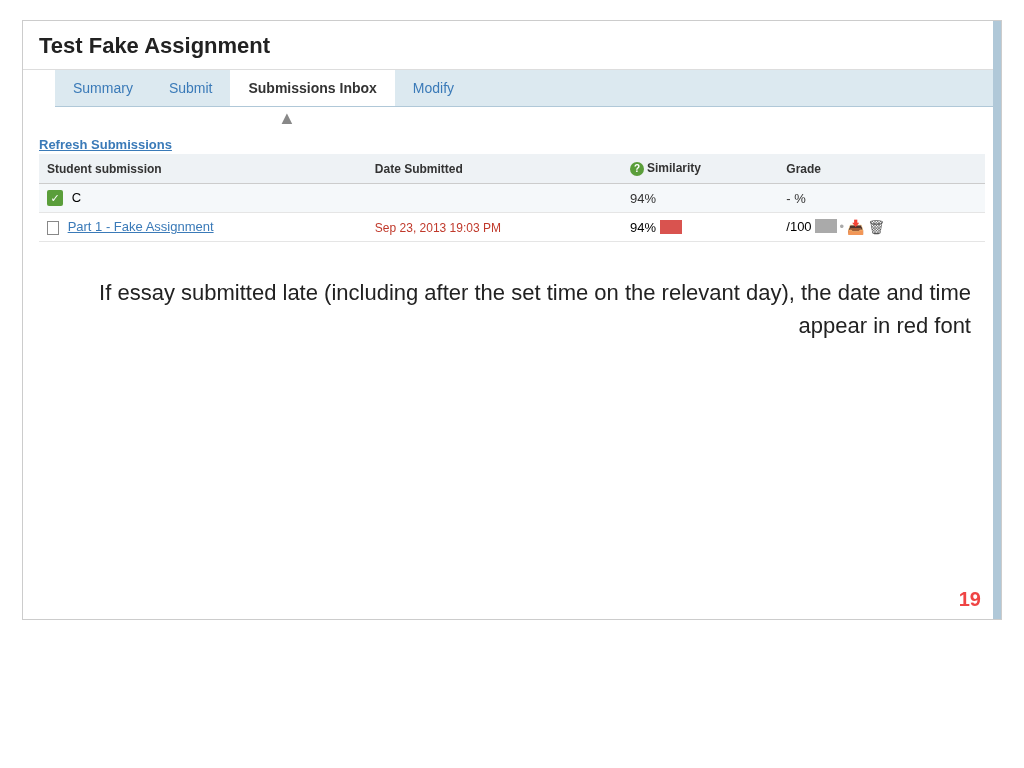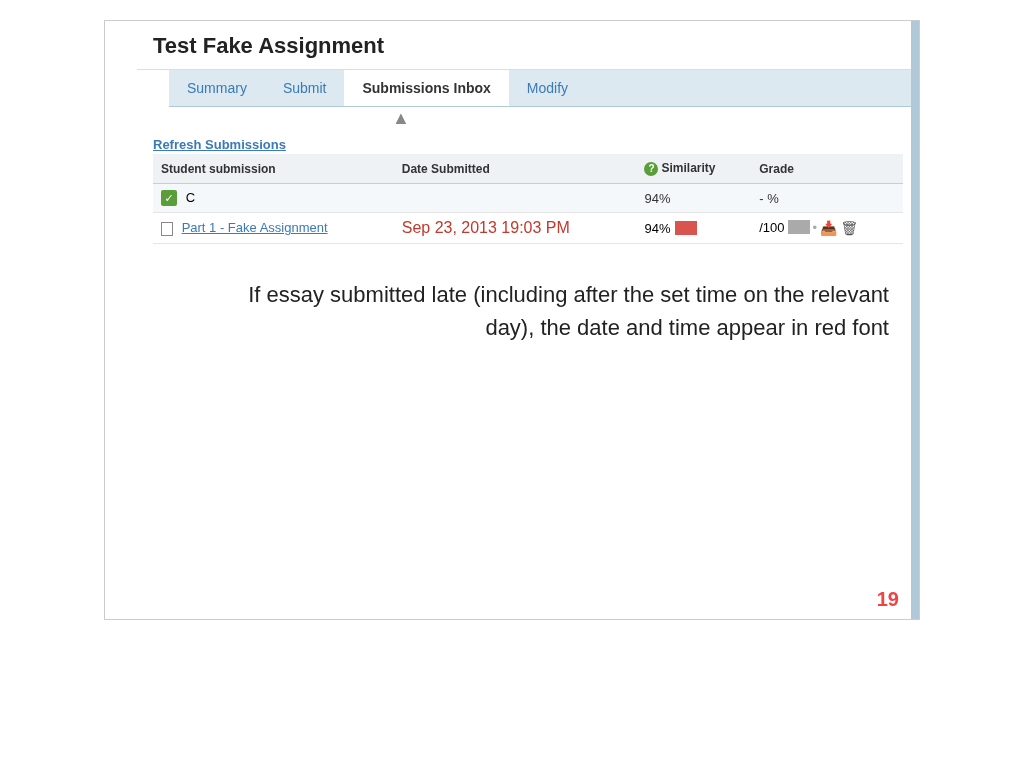--- a/index.html
+++ b/index.html
@@ -6,27 +6,26 @@
     body {
       background: #fff;
       font-family: Arial, sans-serif;
       width: 1024px;
       height: 768px;
       overflow: hidden;
       position: relative;
     }
 
     .slide-container {
-      width: 816px;
+      width: 980px;
       min-height: 600px;
       margin: 20px auto;
       border: 1px solid #ccc;
       background: #fff;
       position: relative;
-      padding-left: 32px;
     }
 
     
     .title-bar {
       padding: 12px 16px 10px 16px;
       border-bottom: 1px solid #ddd;
     }
     .title-bar h1 {
       font-size: 22px;
       font-weight: bold;
@@ -135,21 +134,21 @@
     }
     .similarity-pct {
       color: #333;
       font-weight: normal;
     }
     .grade-val {
       color: #333;
     }
     .date-red {
       color: #c0392b;
-      font-size: 16px;
+      font-size: 12px;
     }
     .similarity-bar {
       display: inline-flex;
       align-items: center;
       gap: 4px;
     }
     .sim-red-block {
       display: inline-block;
       width: 22px;
       height: 14px;

